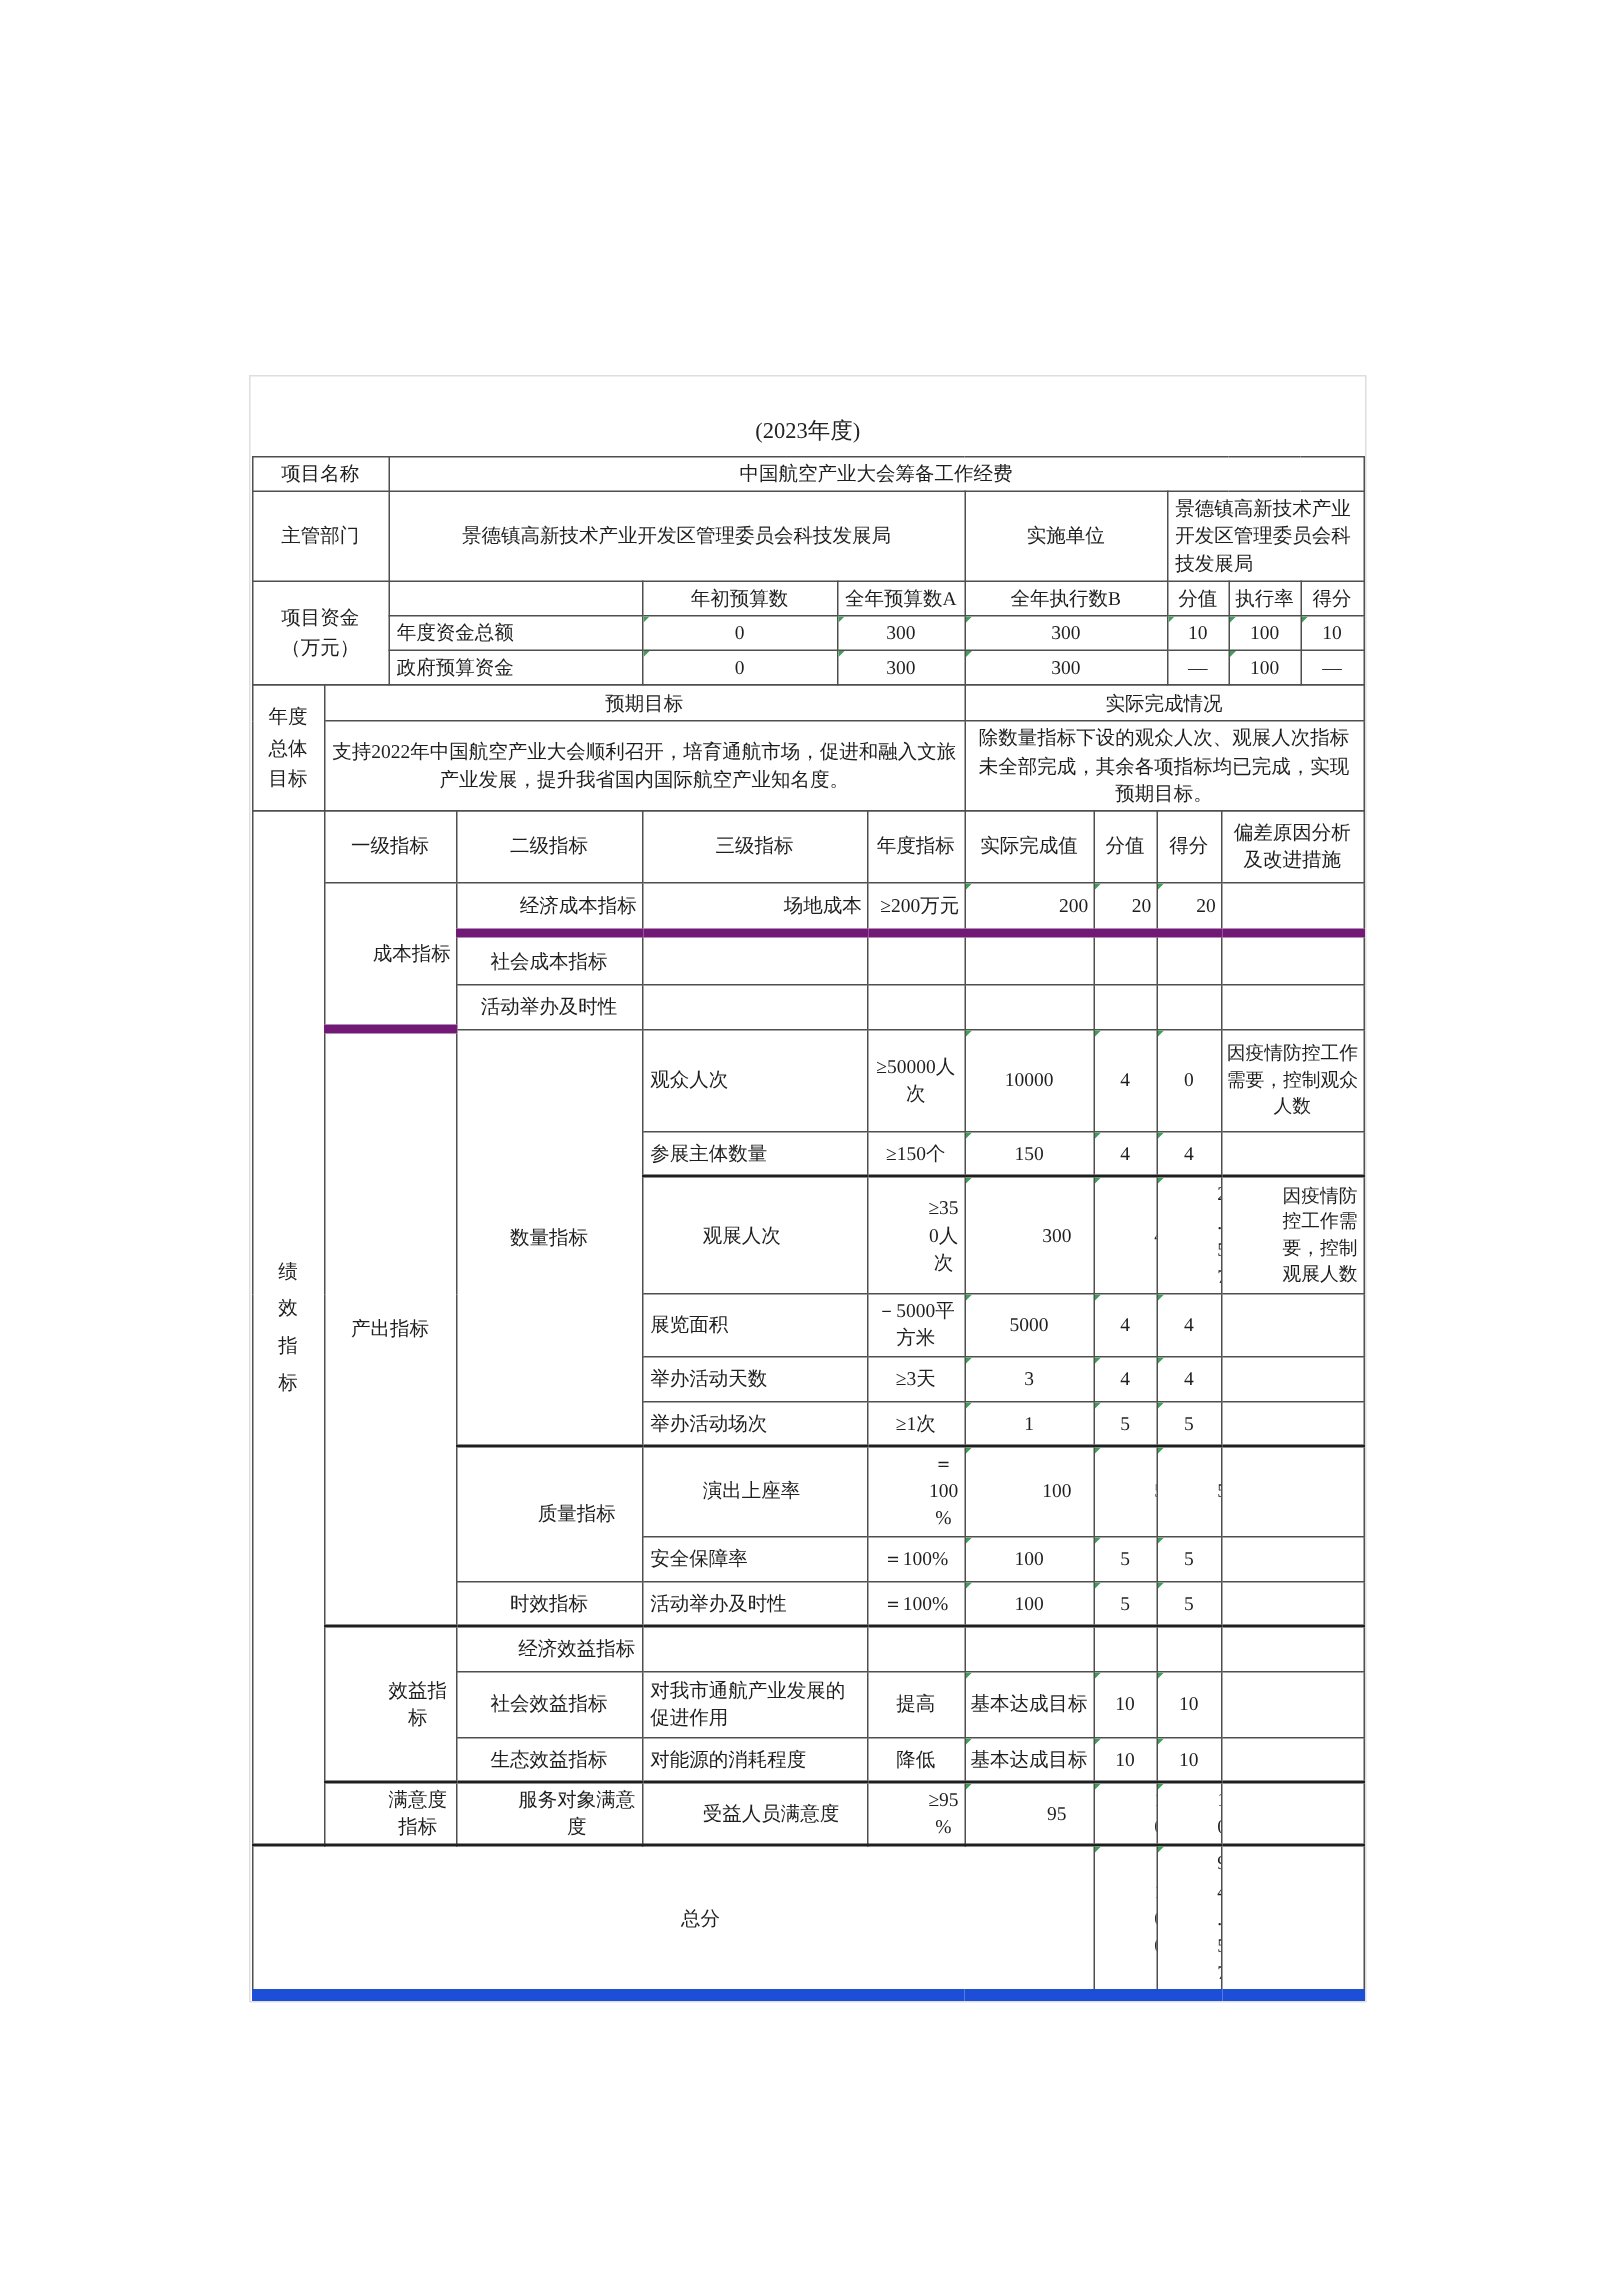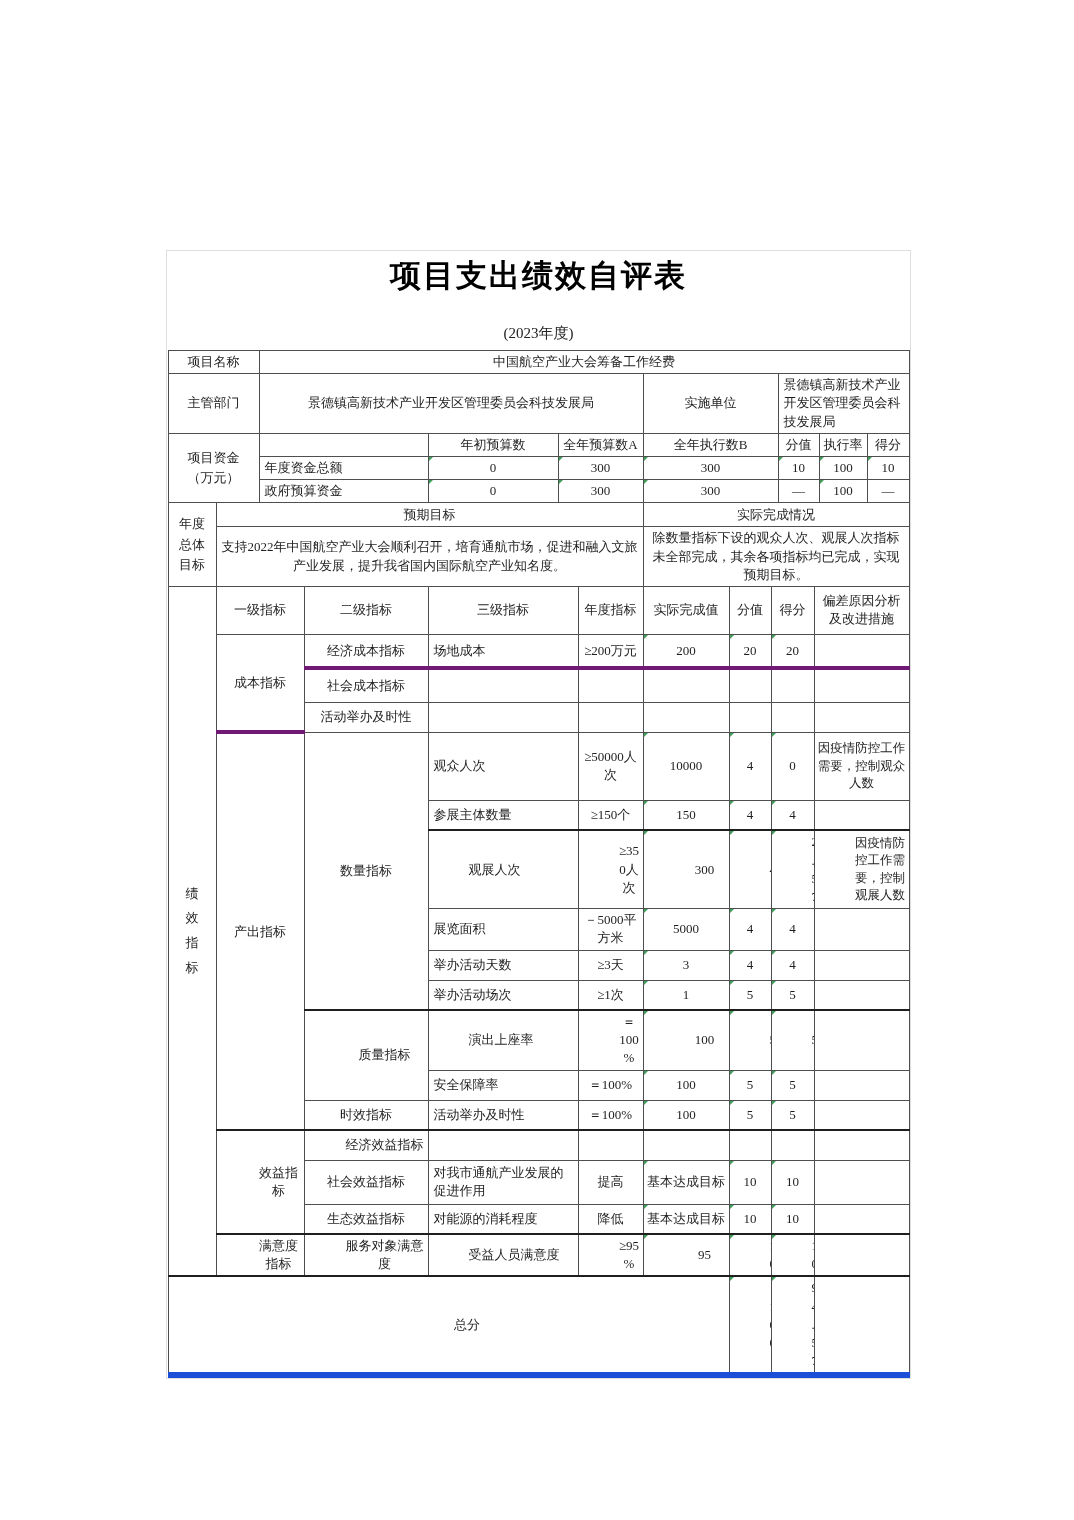--- a/index.html
+++ b/index.html
@@ -32,23 +32,23 @@
   table{border-collapse:collapse;table-layout:fixed;width:741px;margin:0 auto;}
   .t2,.t3{margin-top:-1px;}
   td{
     border:1px solid #4f4f4f;
     font-size:13px;text-align:center;vertical-align:middle;
     padding:2px 3px;line-height:1.4;color:#1e1e1e;
     overflow:hidden;position:relative;word-break:break-word;
   }
   td.left{text-align:left;padding-left:5px;}
   td.dev{font-size:12.5px;}
-  tr.tb > td{border-bottom:4px solid #701a75;}
+  tr.tb > td{border-bottom:6px solid #701a75;text-align:right;}
   tr.tt > td{border-top:2px solid #1f1f1f;padding-left:40px;}
-  tr.bb > td{border-bottom:6px solid #1d4ed8;}
+  tr.bb > td{border-bottom:8px solid #1d4ed8;}
 
   
   .vstack{display:inline-block;width:15px;word-break:break-all;line-height:1.9;margin:0 auto;}
   .w2{display:inline-block;width:30px;word-break:break-all;line-height:1.55;margin:0 auto;}
   .w4{display:inline-block;width:58px;word-break:break-all;line-height:1.55;margin:0 auto;}
 
   
   td.v::before{
     content:"";position:absolute;top:0;left:0;width:0;height:0;
     border-top:4px solid #3f9e5a;border-right:4px solid transparent;
@@ -59,21 +59,20 @@
     text-align:center;font-size:21px;letter-spacing:3px;color:#222;
   }
 </style>
 </head>
 <body>
 
 <div class="page">
 
 
   <div class="block">
-    <div class="tbl-title">项目支出绩效自评表</div>
     <div class="tbl-sub">(2023年度)</div>
 
     <table class="t1">
       <colgroup>
         <col style="width:91px">
           <col style="width:169px">
           <col style="width:130px">
           <col style="width:85px">
         <col style="width:135px">
           <col style="width:41px">

